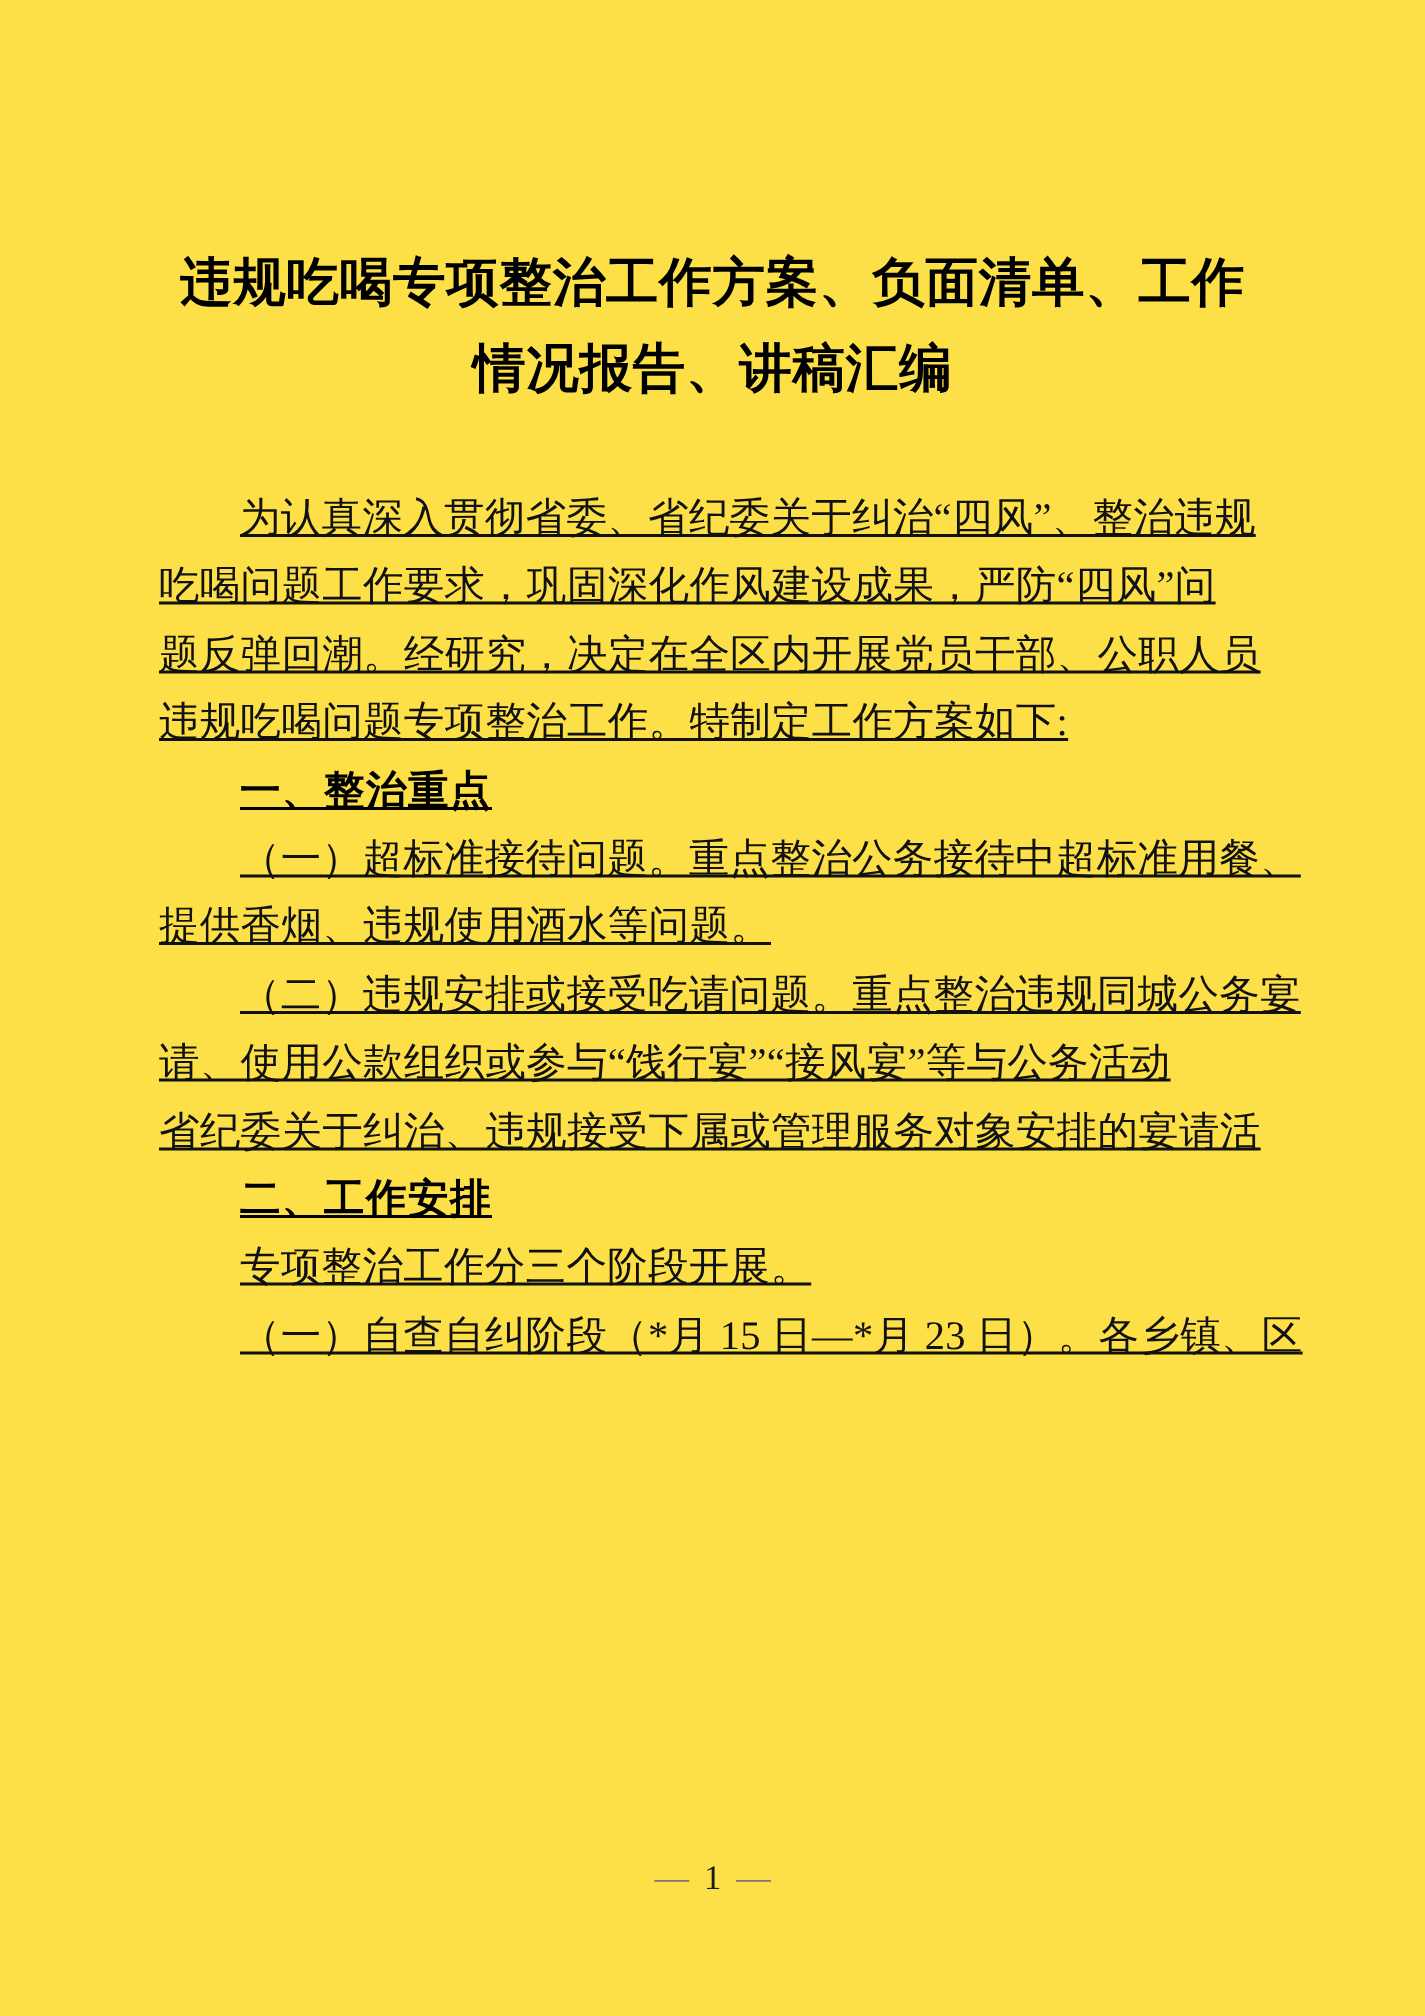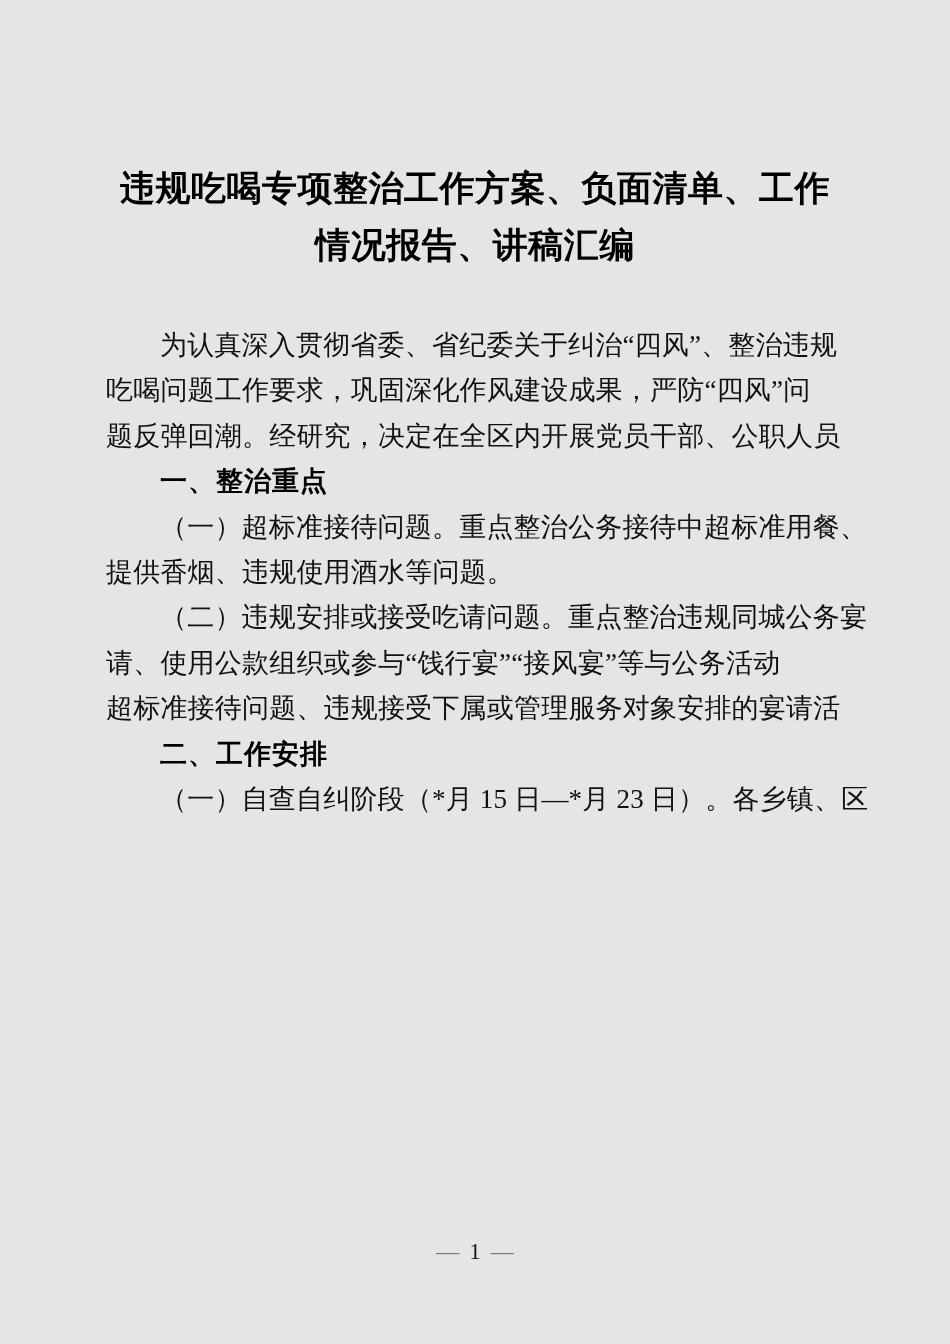--- a/index.html
+++ b/index.html
@@ -6,21 +6,21 @@
   body {
     width: 950px; height: 1344px;
     background: #ffffff;
     font-family: "Liberation Serif", "DejaVu Serif", serif;
     color: #1a1a1a;
     position: relative;
     overflow: hidden;
   }
   .page {
     position: absolute; inset: 0;
-    background: #e5e5e5;
+    background: #fde047;
   }
   .doc-title {
     position: absolute;
     top: 160px; left: 106px; width: 738px;
     text-align: center;
     font-family: "Liberation Serif", "DejaVu Serif", serif;
     font-weight: 700;
     font-size: 35px;
     line-height: 57px;
     letter-spacing: 0.5px;
@@ -29,21 +29,21 @@
   .doc-body {
     position: absolute;
     top: 323px; left: 106px; width: 740px;
     font-size: 27px;
     line-height: 45.4px;
     letter-spacing: 0.2px;
     color: #111;
     text-align: left;
     white-space: nowrap;
   }
-  .ln { height: 45.4px; }
+  .ln { height: 45.4px; text-decoration: underline; }
   .ln.first { padding-left: 54px; }
   .ln.h {
     font-family: "Liberation Sans", "DejaVu Sans", sans-serif;
     font-weight: 700;
     color: #000;
     letter-spacing: 1px;
   }
   .doc-footer {
     position: absolute;
     top: 1237px; left: 0; width: 950px;
@@ -65,27 +65,29 @@
 
   <div class="doc-title">
     <div>违规吃喝专项整治工作方案、负面清单、工作</div>
     <div>情况报告、讲稿汇编</div>
   </div>
 
   <div class="doc-body">
     <div class="ln first">为认真深入贯彻省委、省纪委关于纠治“四风”、整治违规</div>
     <div class="ln">吃喝问题工作要求，巩固深化作风建设成果，严防“四风”问</div>
     <div class="ln">题反弹回潮。经研究，决定在全区内开展党员干部、公职人员</div>
+    <div class="ln">违规吃喝问题专项整治工作。特制定工作方案如下:</div>
     <div class="ln first h">一、整治重点</div>
     <div class="ln first">（一）超标准接待问题。重点整治公务接待中超标准用餐、</div>
     <div class="ln">提供香烟、违规使用酒水等问题。</div>
     <div class="ln first">（二）违规安排或接受吃请问题。重点整治违规同城公务宴</div>
     <div class="ln">请、使用公款组织或参与“饯行宴”“接风宴”等与公务活动</div>
-    <div class="ln">超标准接待问题、违规接受下属或管理服务对象安排的宴请活</div>
+    <div class="ln">省纪委关于纠治、违规接受下属或管理服务对象安排的宴请活</div>
     <div class="ln first h">二、工作安排</div>
+    <div class="ln first">专项整治工作分三个阶段开展。</div>
     <div class="ln first">（一）自查自纠阶段（*月 15 日—*月 23 日）。各乡镇、区</div>
   </div>
 
   <div class="doc-footer">
     <span class="dash">—</span><span class="num">1</span><span class="dash">—</span>
   </div>
 
 </div>
 
 </body></html>

